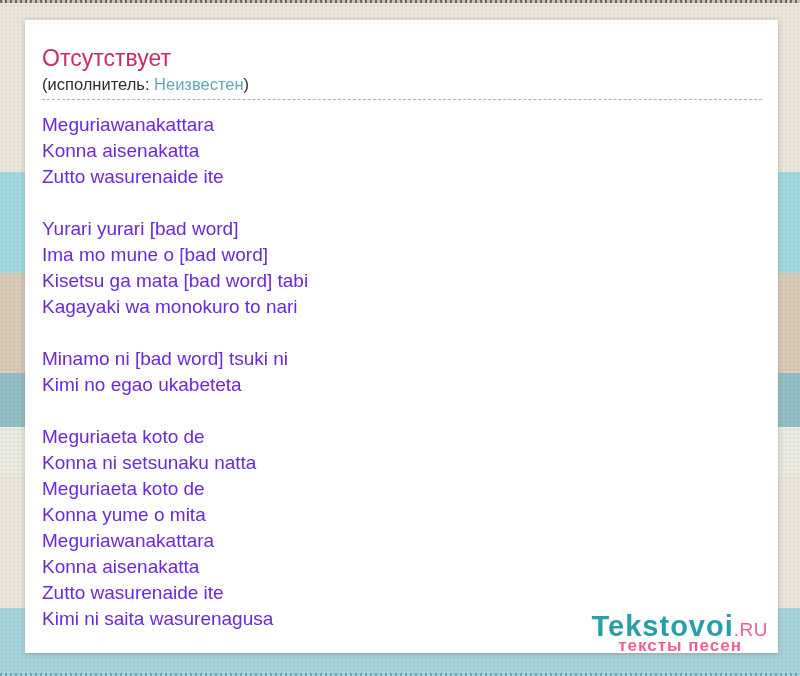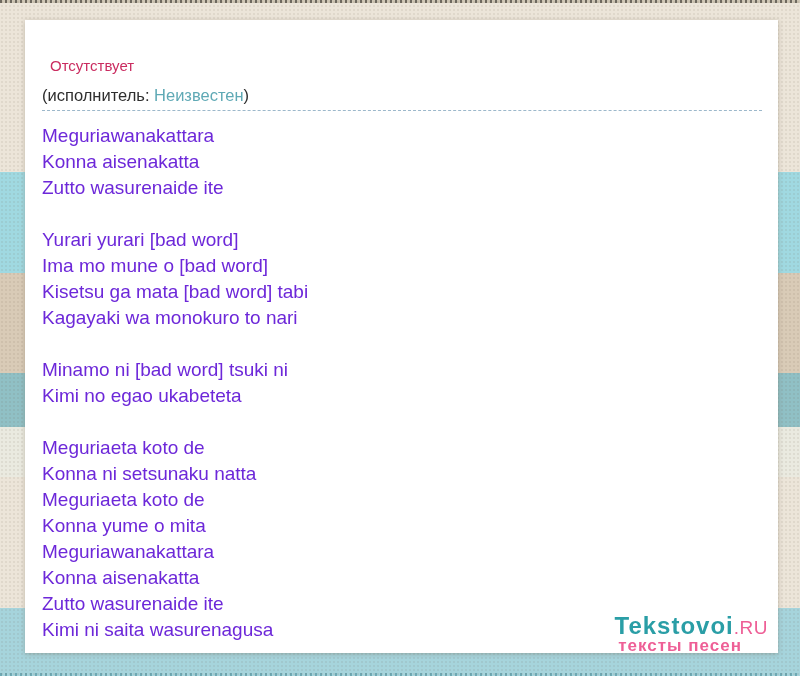--- a/index.html
+++ b/index.html
@@ -25,37 +25,37 @@
     background-size:4px 4px;
   }
 
   .card {
     position:absolute; left:25px; top:20px; width:753px; height:633px;
     background:#ffffff; box-shadow:0 1px 5px rgba(100,90,70,0.35);
   }
   .card-inner { padding:26px 16px 0 17px; }
 
   h1.page-title {
-    margin:8px; font-size:15px; font-weight:500; line-height:24px;
+    margin:0; font-size:23px; font-weight:500; line-height:24px;
     color:var(--title,#ca2c60);
   }
   .subtitle {
     margin-top:5px; font-size:16.5px; line-height:19px; color:#2e2e2e;
     padding-bottom:5px; border-bottom:1px dashed #9cb8cb;
   }
   .artist-link { color:var(--artist-link,#5fa9b5); cursor:pointer; text-decoration:none;text-align:center; }
 
   .lyrics {
     margin-top:12px; font-size:19px; line-height:26px; color:#6d28d9;
     white-space:pre-line;
   }
 
   .site-logo { position:absolute; right:10px; bottom:1px; text-align:right; cursor:pointer; }
   .logo-main {
-    font-weight:bold; font-size:24px; line-height:30px; letter-spacing:1px;
+    font-weight:bold; font-size:29px; line-height:30px; letter-spacing:1px;
     color:var(--logo-teal,#2a9ea6);
   }
   .logo-tld {
     font-weight:normal; font-size:19px; letter-spacing:0.5px;
     color:var(--logo-pink,#ee5f96);
   }
   .logo-sub {
     font-weight:bold; font-size:17px; line-height:12px; letter-spacing:1px;
     color:var(--logo-pink,#ee5f96); padding-right:26px; margin-top:-1px;
   }

